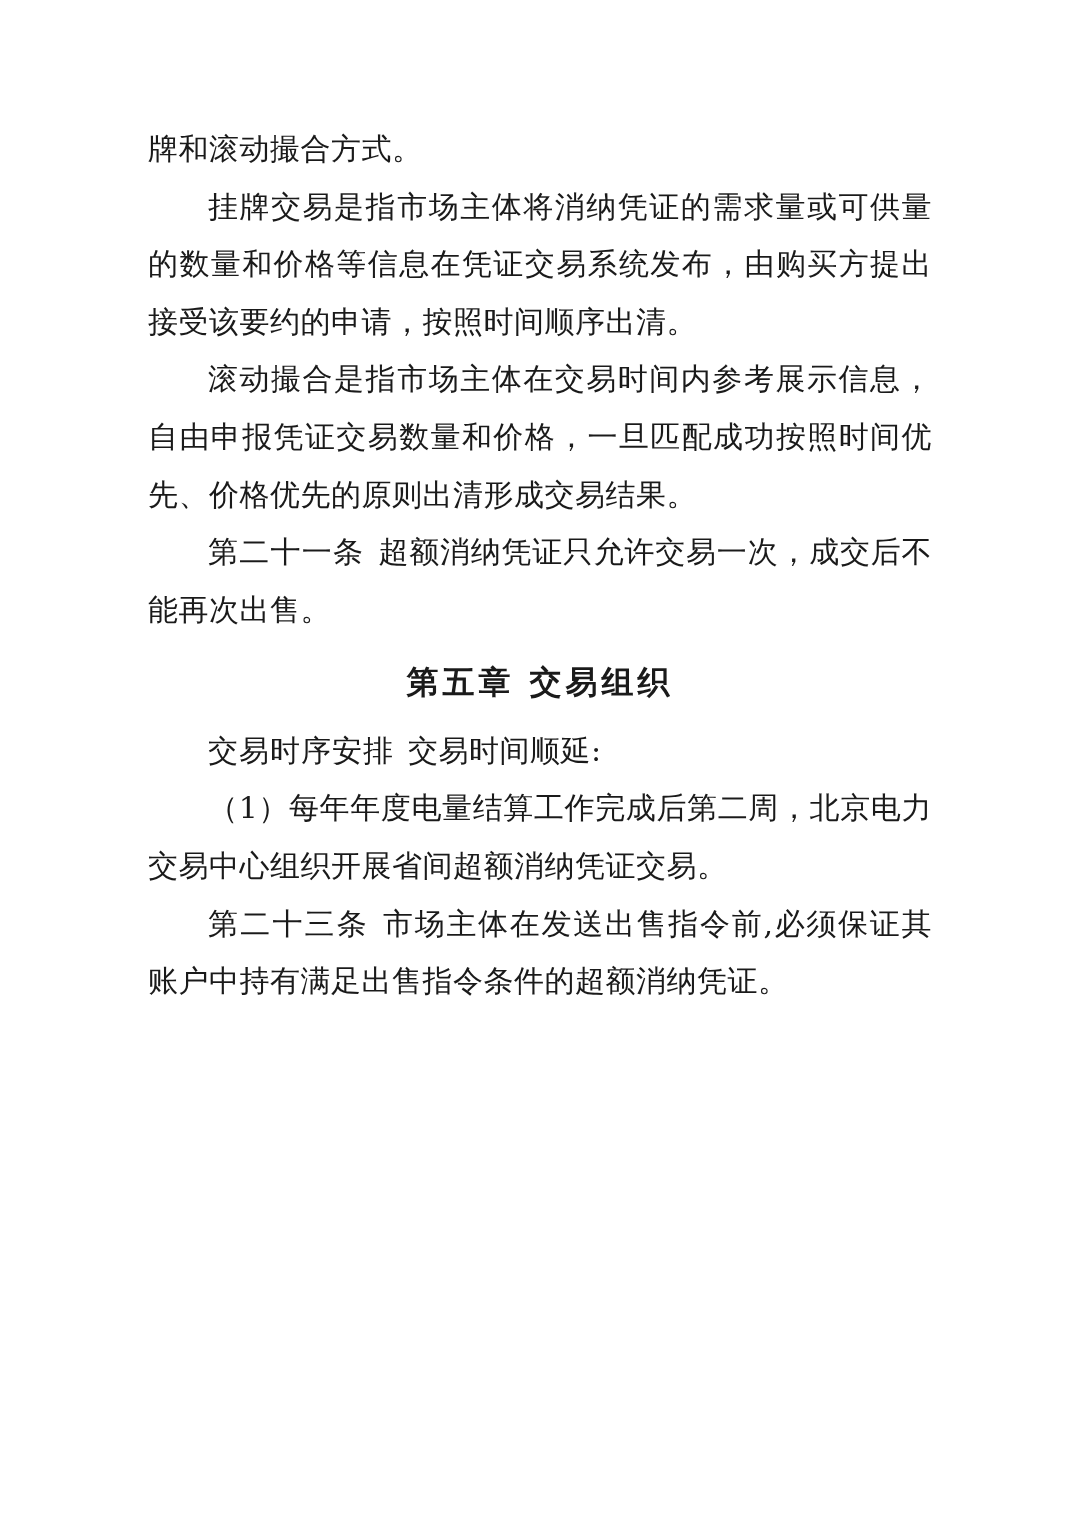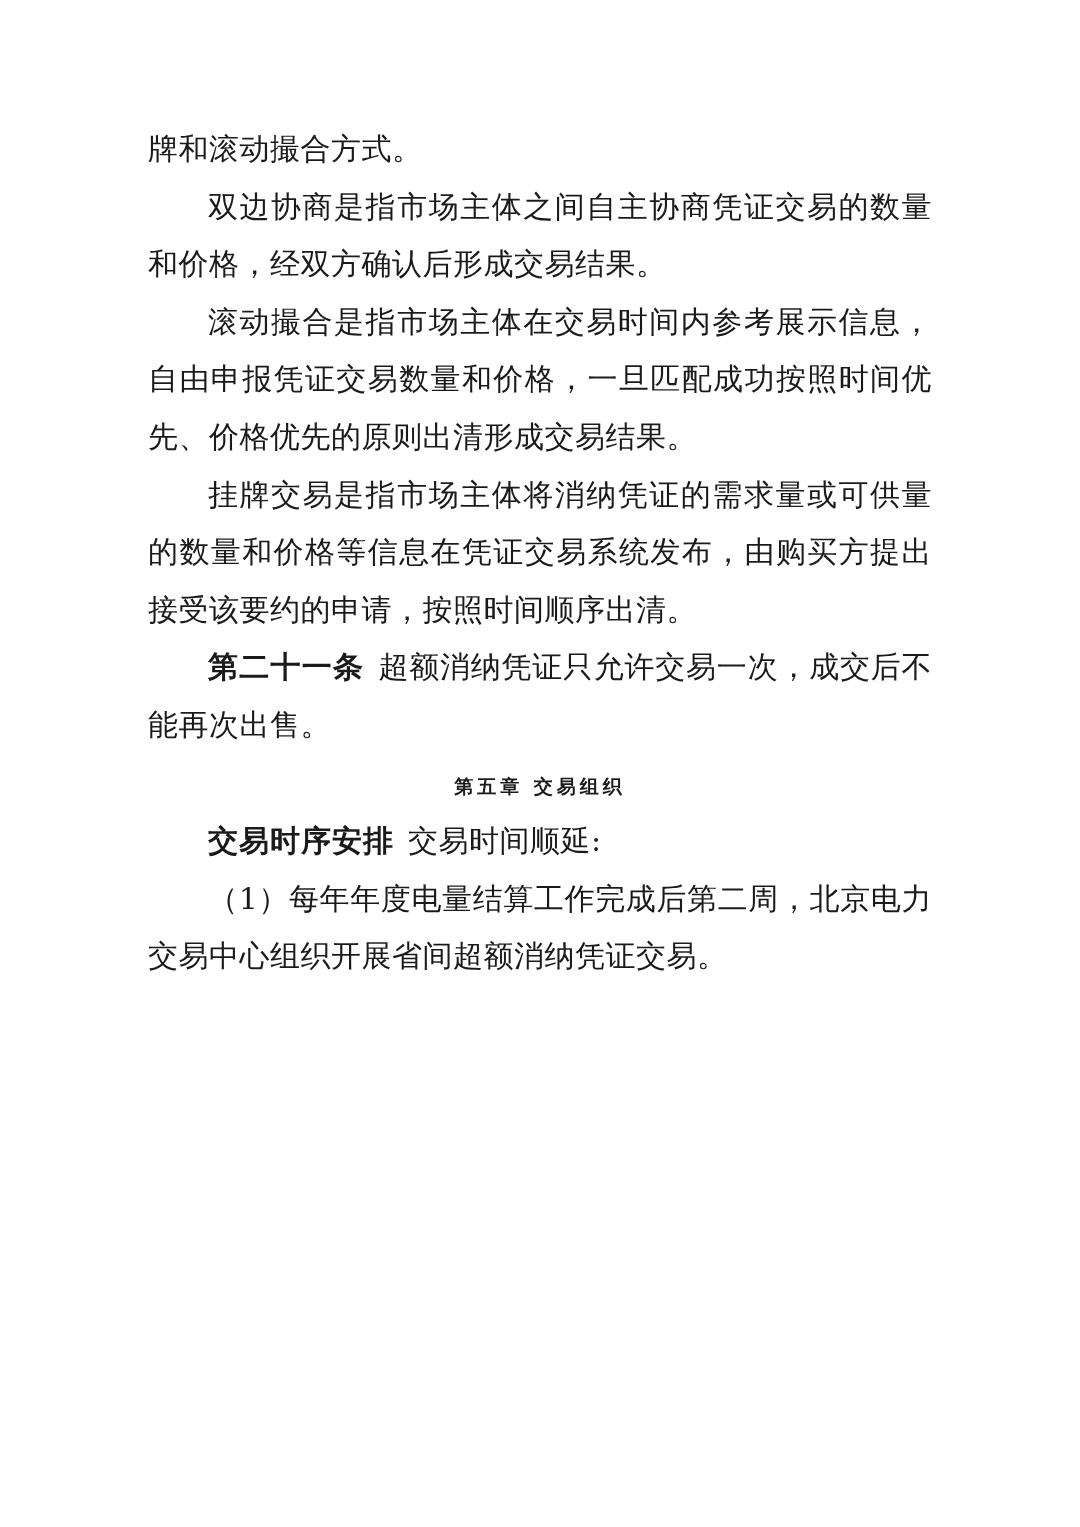--- a/index.html
+++ b/index.html
@@ -35,47 +35,47 @@
   }
   .para.no-indent {
     text-indent: 0;
   }
   .chapter-heading {
     margin: 14px 0 8px 0;
     text-align: center;
     font-weight: bold;
     letter-spacing: 4px;
     text-indent: 0;
-    font-size: 19px;
+    font-size: 32px;
   }
   .article-label {
-    font-weight: bold;
+    font-weight: normal;
     letter-spacing: 1px;
     margin-top: 44px;
   }
 </style>
 </head>
 <body>
 
 <div class="page">
   <div class="doc-body">
 
     <p class="para no-indent">牌和滚动撮合方式。</p>
 
-    <p class="para">双边协商是指市场主体之间自主协商凭证交易的数量和价格，经双方确认后形成交易结果。</p>
 
 
+    <p class="para">挂牌交易是指市场主体将消纳凭证的需求量或可供量的数量和价格等信息在凭证交易系统发布，由购买方提出接受该要约的申请，按照时间顺序出清。</p>
+
     <p class="para">滚动撮合是指市场主体在交易时间内参考展示信息，自由申报凭证交易数量和价格，一旦匹配成功按照时间优先、价格优先的原则出清形成交易结果。</p>
-
-    <p class="para">挂牌交易是指市场主体将消纳凭证的需求量或可供量的数量和价格等信息在凭证交易系统发布，由购买方提出接受该要约的申请，按照时间顺序出清。</p>
 
     <p class="para"><span class="article-label" style="margin-right: 14px;">第二十一条</span><span>超额消纳凭证只允许交易一次，成交后不能再次出售。</span></p>
 
     <p class="chapter-heading">第五章  交易组织</p>
 
     <p class="para"><span class="article-label" style="margin-right: 14px;">交易时序安排</span><span>交易时间顺延:</span></p>
 
     <p class="para">（1）每年年度电量结算工作完成后第二周，北京电力交易中心组织开展省间超额消纳凭证交易。</p>
 
 
+    <p class="para"><span class="article-label" style="margin-right: 14px;">第二十三条</span><span>市场主体在发送出售指令前,必须保证其账户中持有满足出售指令条件的超额消纳凭证。</span></p>
 
   </div>
 </div>
 
 </body></html>

